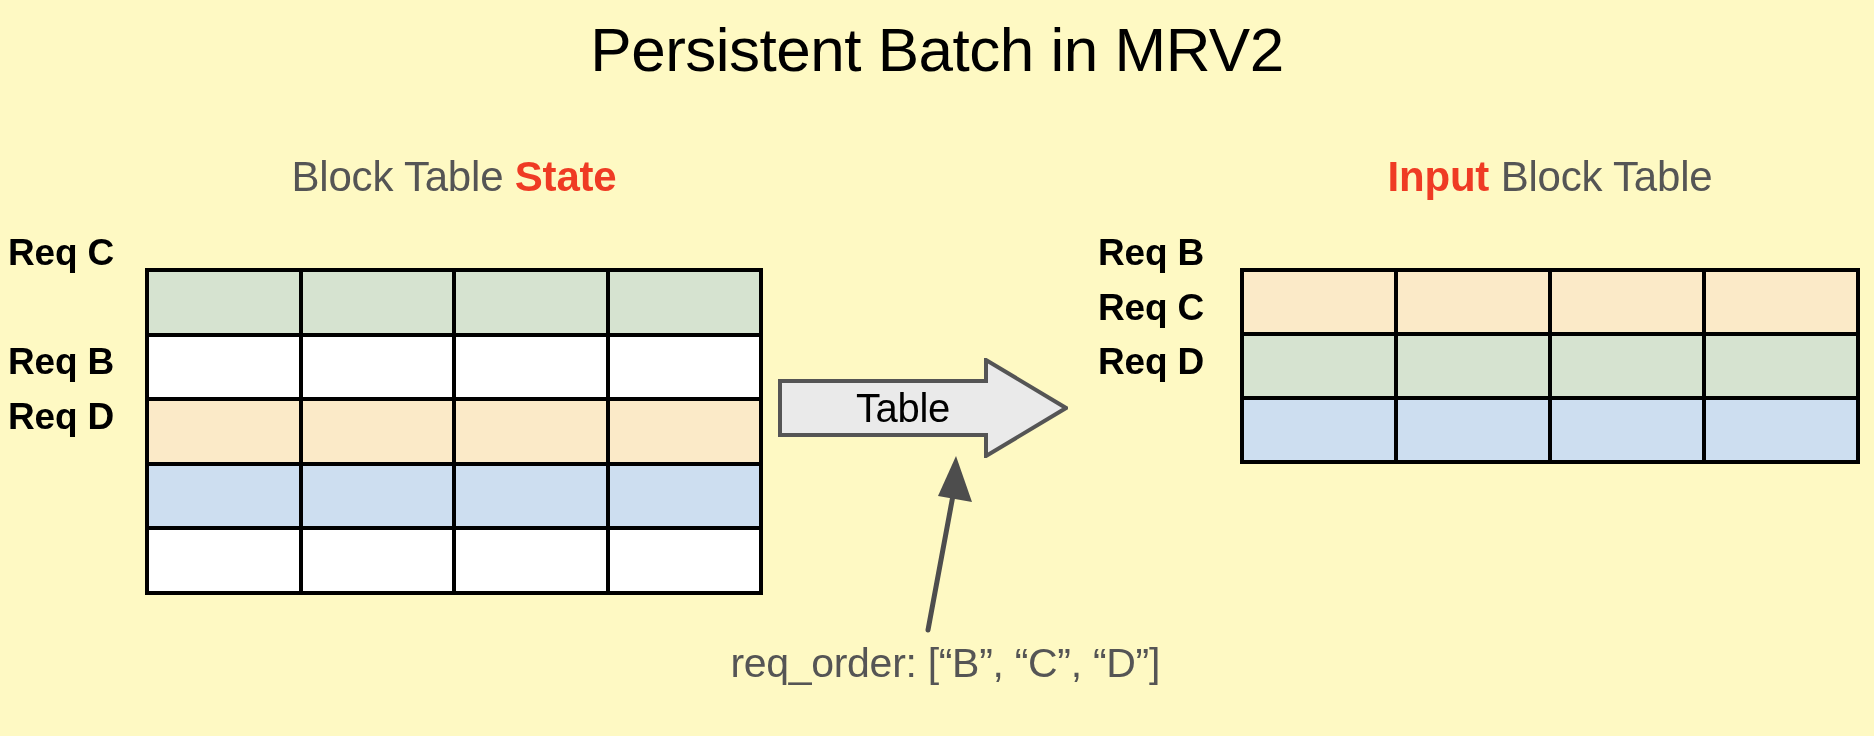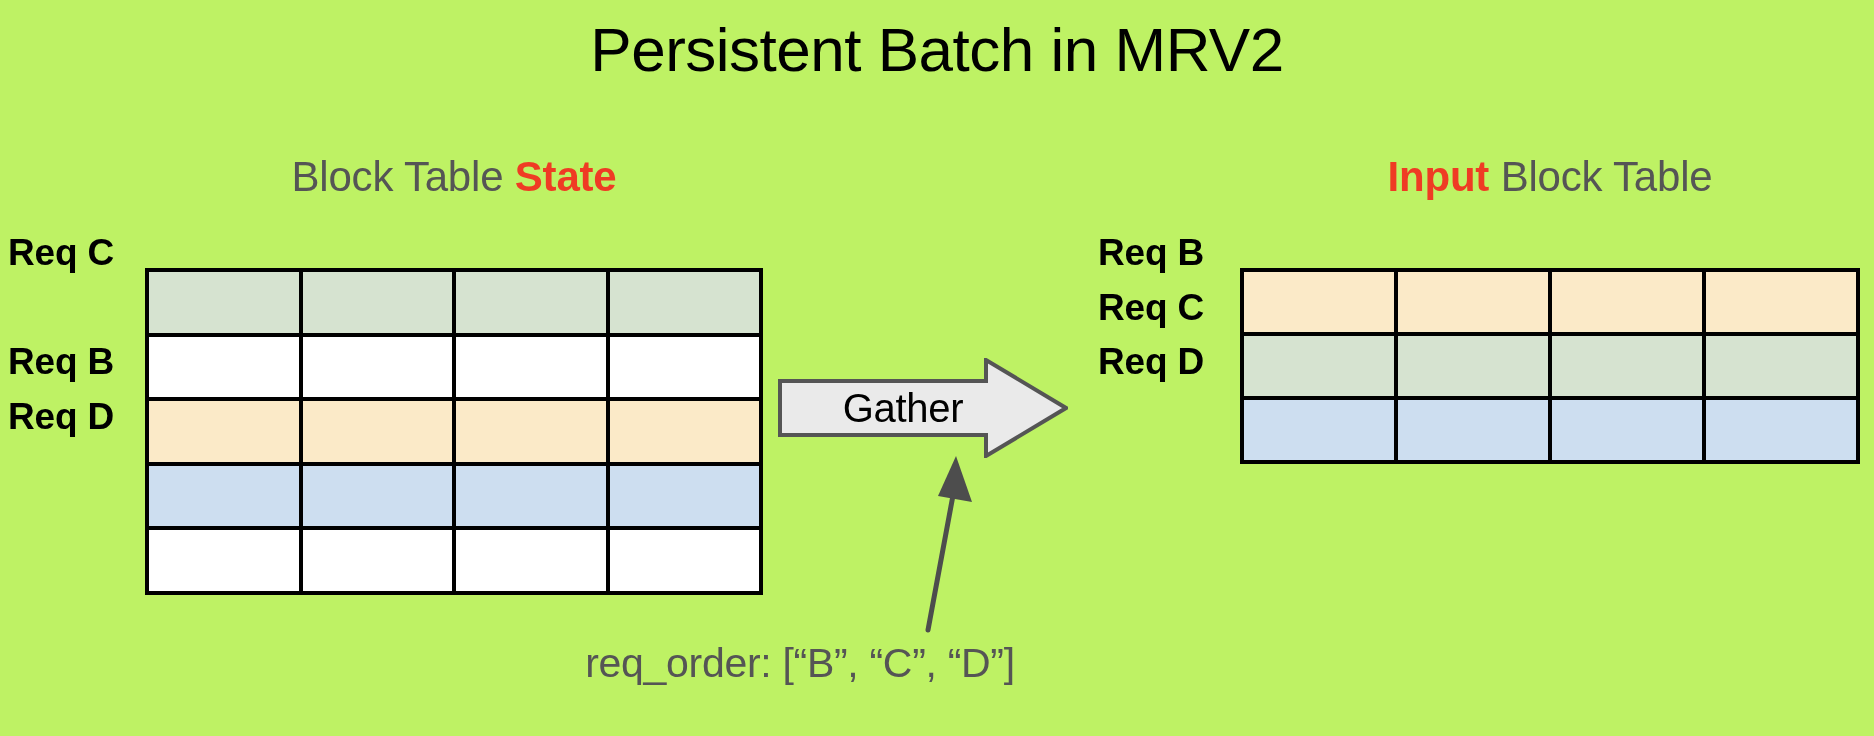--- a/index.html
+++ b/index.html
@@ -8,21 +8,21 @@
     background: #ffffff;
   }
   body {
     font-family: "Liberation Sans", sans-serif;
     -webkit-font-smoothing: antialiased;
   }
   #stage {
     position: relative;
     width: 1874px;
     height: 736px;
-    background: #bef264;
+    background: #fef9c3;
     overflow: hidden;
   }
 
   
   #title {
     position: absolute;
     left: 0;
     top: 14px;
     width: 1874px;
     text-align: center;
@@ -140,21 +140,21 @@
     width: 180px;
     height: 200px;
   }
 
   
   #caption {
     position: absolute;
     left: 440px;
     top: 640px;
     width: 720px;
-    text-align: center;
+    text-align: right;
     font-size: 41px;
     color: #555555;
     white-space: nowrap;
     letter-spacing: -0.3px;
   }
 </style>
 </head>
 <body>
 
 <div id="stage">
@@ -198,21 +198,21 @@
         <div class="tbl-cell"></div>
         <div class="tbl-cell"></div>
         <div class="tbl-cell"></div>
         <div class="tbl-cell"></div>
       </div>
     </div>
 
   <svg id="gather-arrow" viewBox="0 0 290 100">
     <polygon points="2,23 208,23 208,2 288,50 208,98 208,77 2,77" fill="#eaeaea" stroke="#555555" stroke-width="4" stroke-linejoin="miter"></polygon>
   </svg>
-  <div id="gather-label">Gather</div>
+  <div id="gather-label">Table</div>
 
   <svg id="connector-arrow" viewBox="0 0 180 200">
     <line x1="58" y1="180" x2="84" y2="40" stroke="#4d4d4d" stroke-width="5" stroke-linecap="round"></line>
     <polygon points="86,6 102,52 68,46" fill="#4d4d4d"></polygon>
   </svg>
 
   <div class="row-label" style="left:1098px; top:232px;">Req B</div>
   <div class="row-label" style="left:1098px; top:287px;">Req C</div>
   <div class="row-label" style="left:1098px; top:341px;">Req D</div>
 

